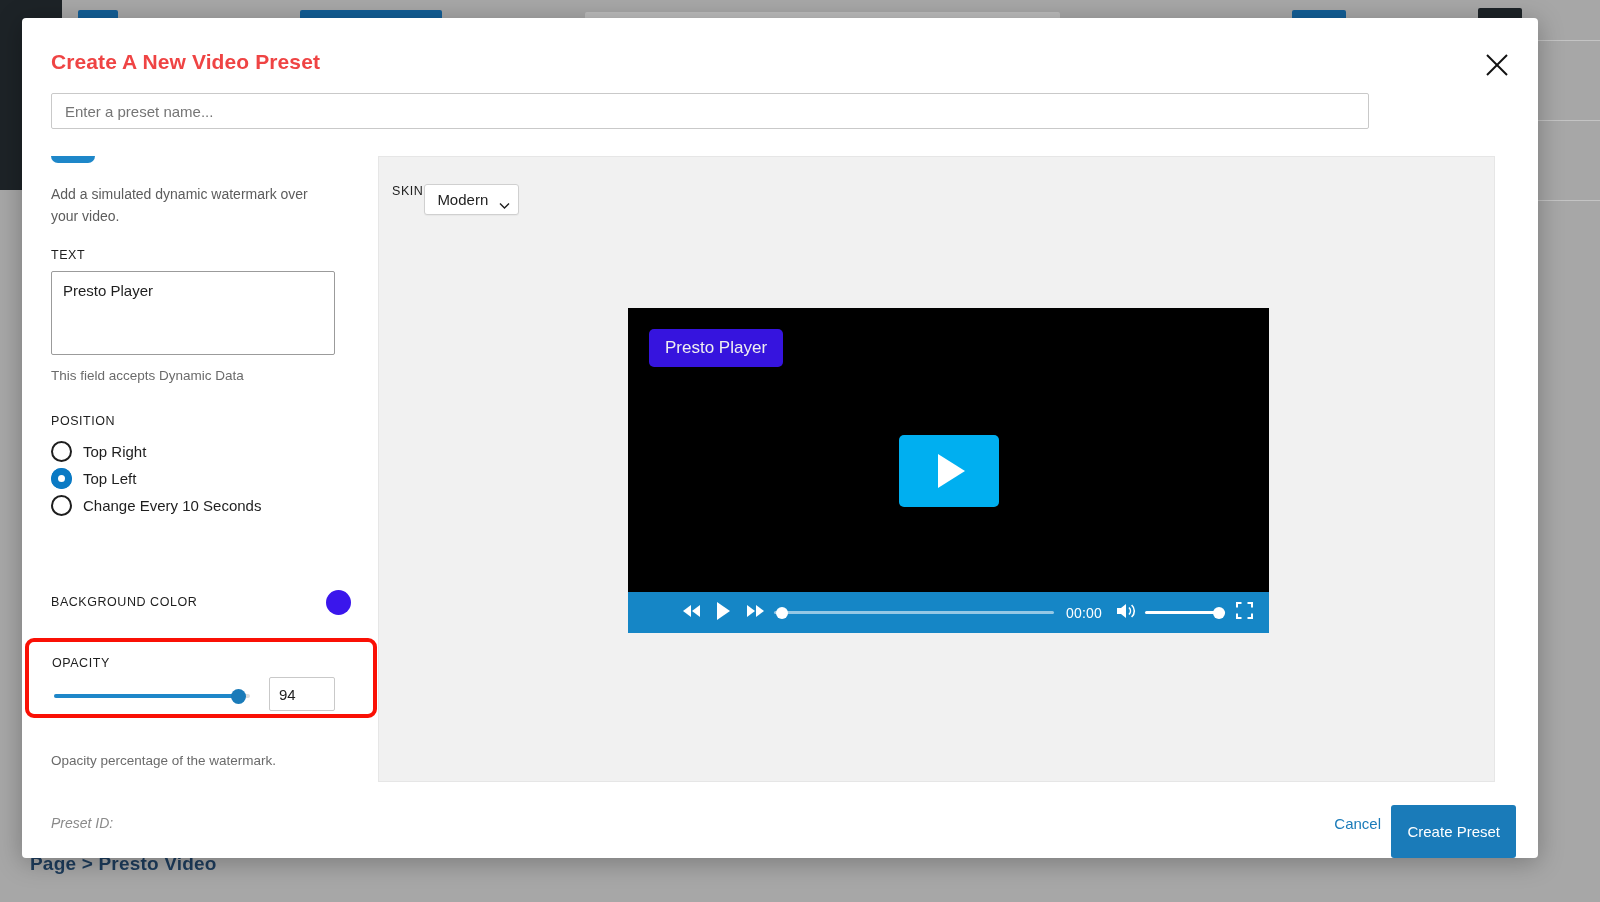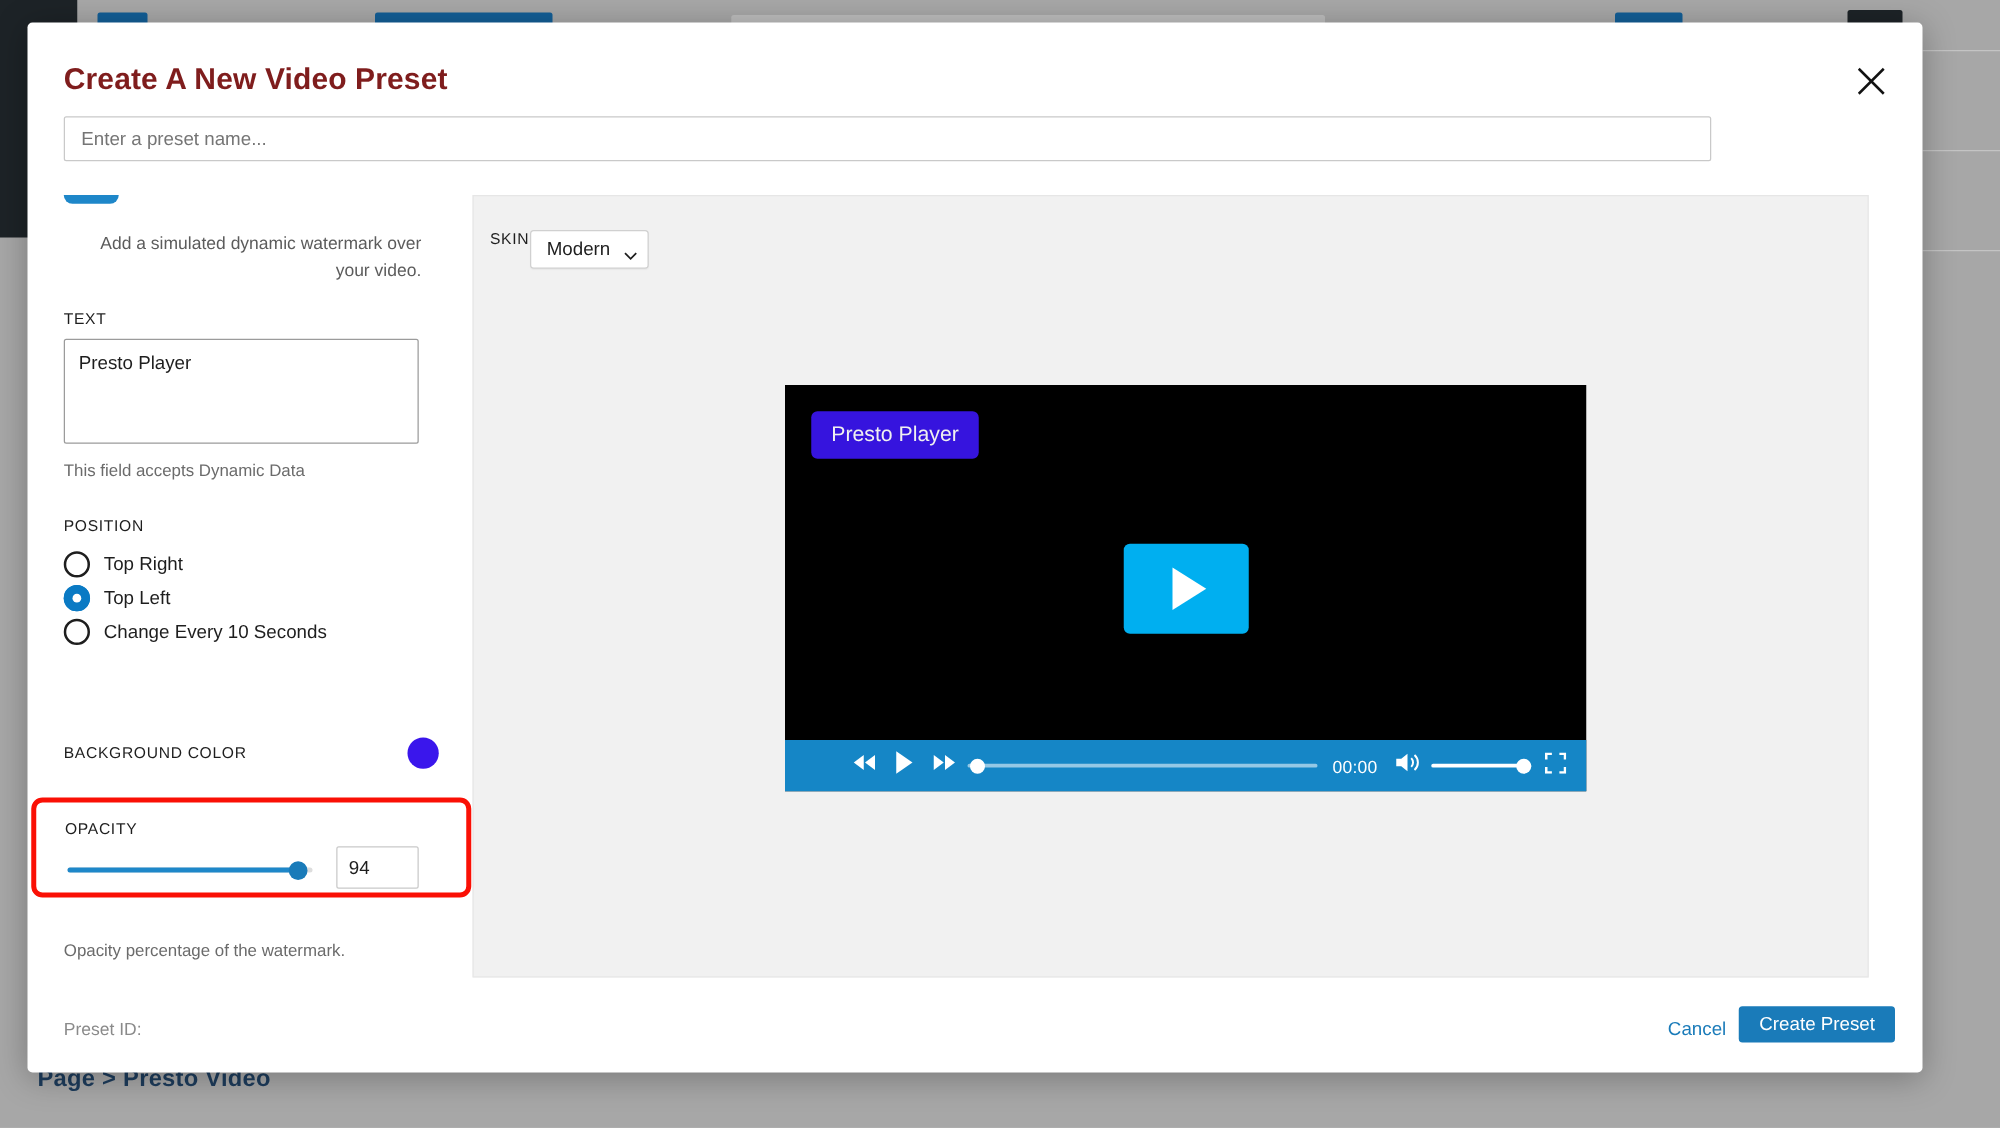--- a/index.html
+++ b/index.html
@@ -63,21 +63,21 @@
   }
 
   
   .modal-header {
     position: relative;
     height: 84px;
   }
   .modal-title {
     position: absolute;
     left: 29px; top: 32px;
-    font-size: 24px; font-weight: bold; color: #7f1d1d;
+    font-size: 21px; font-weight: bold; color: #ef4444;
     letter-spacing: .1px;
   }
   .close-btn {
     position: absolute; right: 22px; top: 28px;
     width: 38px; height: 38px;
     display: flex; align-items: center; justify-content: center;
     background: none; border: none; cursor: pointer; padding: 0;
   }
   .close-btn svg { display: block; }
 
@@ -121,21 +121,21 @@
   }
   .help-text {
     font-size: 14px; color: #5c5c5c; line-height: 1.55;
     width: 286px;
   }
   .field-label {
     font-size: 12.5px; font-weight: normal; color: #1e1e1e;
     letter-spacing: .55px;
     text-transform: uppercase;
   }
-  .watermark-desc { position: absolute; left: 29px; top: 28px; text-align: right; }
+  .watermark-desc { position: absolute; left: 29px; top: 28px; }
 
   .text-block { position: absolute; left: 29px; top: 92px; width: 300px; }
   .text-block .field-label { display: block; margin-bottom: 9px; }
   .wm-textarea {
     width: 284px; height: 84px;
     border: 1px solid #9b9b9b;
     border-radius: 2px;
     padding: 9px 11px;
     font-family: "Liberation Sans", sans-serif;
     font-size: 15px; color: #1e1e1e;
@@ -376,32 +376,32 @@
   }
 
   
   .modal-footer {
     position: absolute;
     left: 0; bottom: 0;
     width: 100%; height: 66px;
   }
   .preset-id {
     position: absolute; left: 29px; top: 23px;
-    font-size: 14px; color: #8a8a8a;
+    font-size: 14px; color: #8a8a8a; font-style: italic;
   }
   .cancel-link {
     position: absolute; right: 151px; top: 22px;
     font-size: 15px; color: #1a7bb9;
     text-decoration: none; cursor: pointer;
     background: none; border: none;
     font-family: "Liberation Sans", sans-serif;
   }
   .create-btn {
     position: absolute; right: 22px; top: 13px;
-    height: 29px;
+    height: 53px;
     padding: 0 16px;
     background: #1a7bb9;
     color: #fff;
     font-size: 15px;
     font-family: "Liberation Sans", sans-serif;
     border: none; border-radius: 3px;
     cursor: pointer;
   }
 </style>
 </head>

